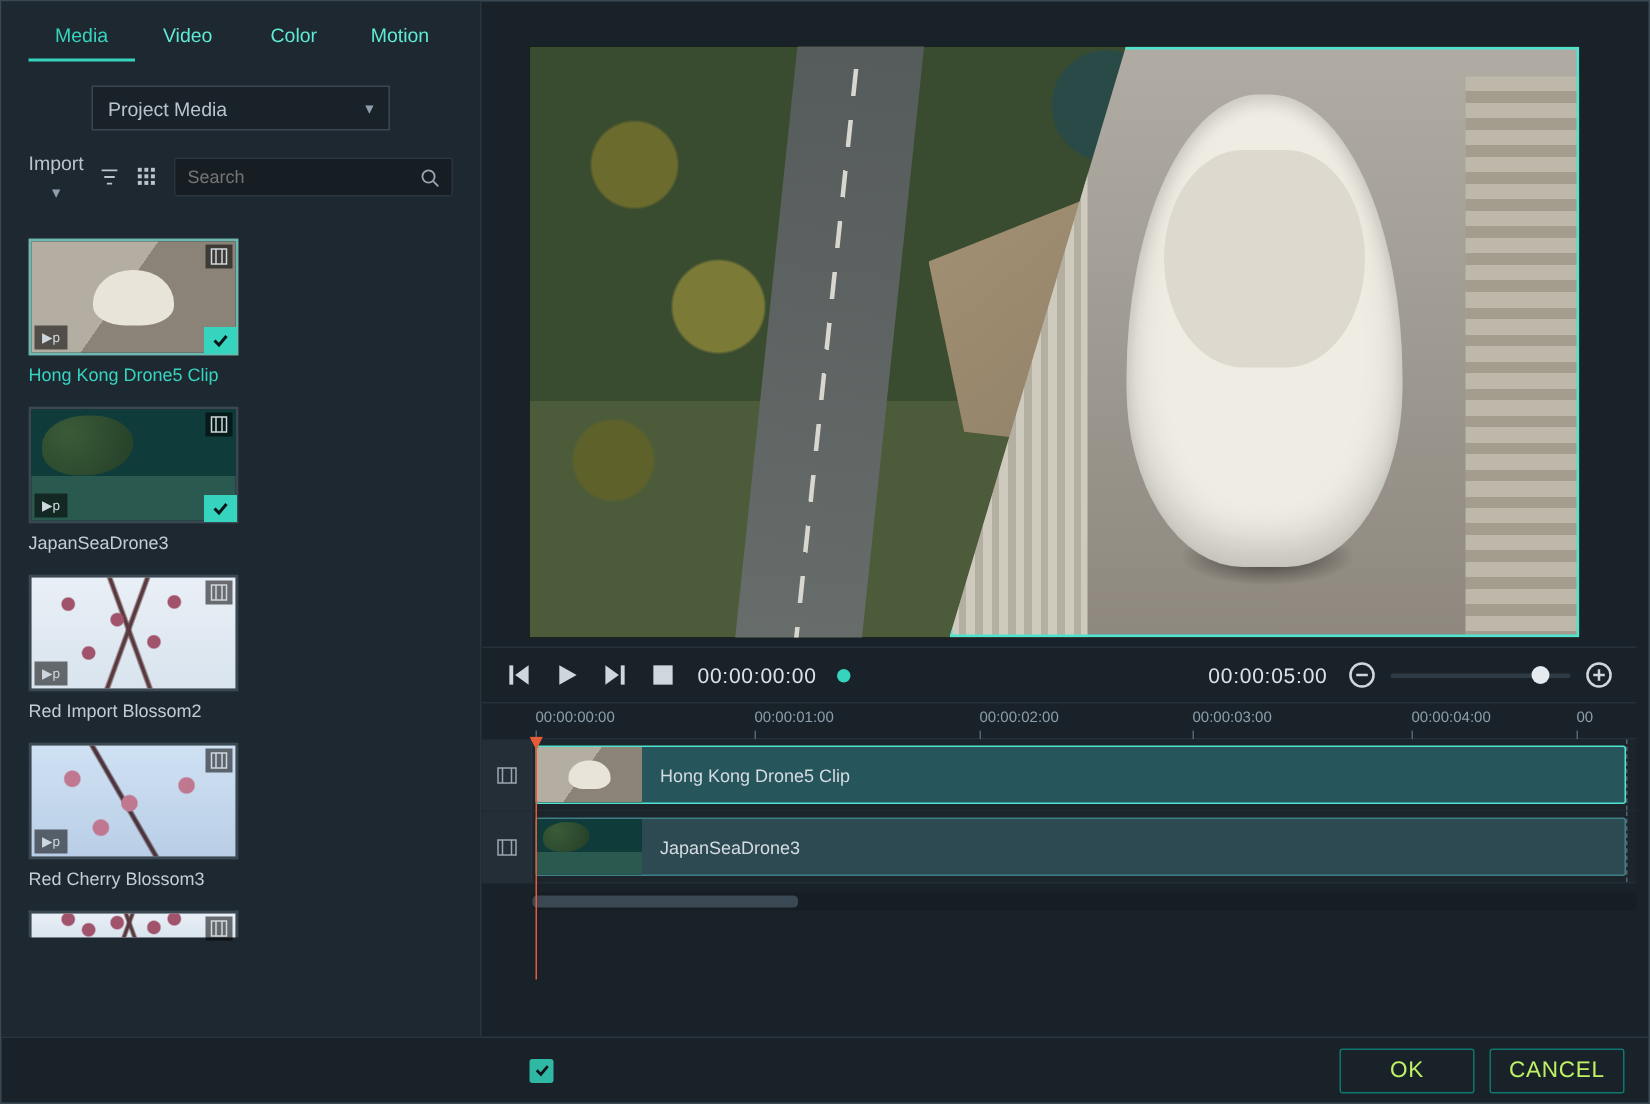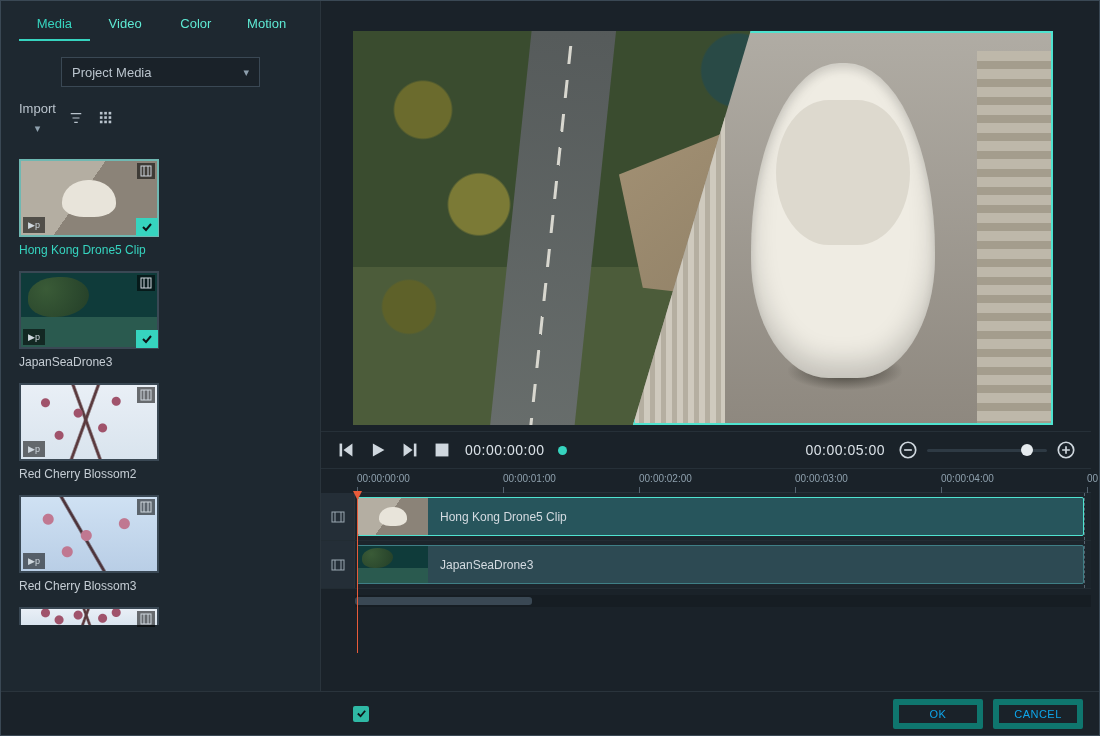--- a/index.html
+++ b/index.html
@@ -117,21 +117,21 @@
   .dashedend{position:absolute;top:0;width:0;height:100%;border-left:1px dashed #55636f;}
 
   .hscroll{height:12px;background:#161d23;margin:6px 0 0 34px;position:relative;}
   .hscroll .bar{position:absolute;left:0;top:2px;height:8px;width:24%;background:#3a4854;border-radius:3px;}
 
   
   .footer{height:44px;border-top:1px solid #2a343c;display:flex;align-items:center;padding:0 16px;gap:16px;}
   .chk{width:16px;height:16px;background:#2fb9a5;display:flex;align-items:center;justify-content:center;border-radius:2px;}
   .chk svg{width:11px;height:11px;stroke:#0e1417;}
   .fbtns{margin-left:auto;display:flex;gap:10px;}
-  .btn{min-width:90px;height:30px;border:6px solid #0f766e;background:transparent;color:#0ea5e9;display:flex;align-items:center;justify-content:center;font-size:11px;letter-spacing:.5px;cursor:pointer;border-radius:2px;}
+  .btn{min-width:90px;height:30px;border:1px solid #0f766e;background:transparent;color:#bef264;display:flex;align-items:center;justify-content:center;font-size:15px;letter-spacing:.5px;cursor:pointer;border-radius:2px;}
 
   svg{display:block;}
 </style>
 </head>
 <body>
 
 <div class="window">
 
 
   <div class="body">
@@ -167,20 +167,29 @@
               <rect x="6" y="1" width="3" height="3"></rect>
               <rect x="11" y="1" width="3" height="3"></rect>
               <rect x="1" y="6" width="3" height="3"></rect>
               <rect x="6" y="6" width="3" height="3"></rect>
               <rect x="11" y="6" width="3" height="3"></rect>
               <rect x="1" y="11" width="3" height="3"></rect>
               <rect x="6" y="11" width="3" height="3"></rect>
               <rect x="11" y="11" width="3" height="3"></rect>
             </svg>
         </div>
+        <div class="search">
+          <input placeholder="Search" style="">
+          <span class="mag">
+            <svg viewBox="0 0 16 16" width="13" height="13" fill="none" stroke="#9aa7b2" stroke-width="1.5">
+                <circle cx="7" cy="7" r="5"></circle>
+                <path d="M11 11l4 4"></path>
+              </svg>
+          </span>
+        </div>
       </div>
 
       <div class="media-list">
 
         <div class="mediaitem">
           <div class="thumb">
             <div class="sc sc-ship"></div>
             <div class="corn">
                 <svg viewBox="0 0 12 12" fill="none" stroke="#cfd7de" stroke-width="1">
                   <rect x="1" y="1" width="10" height="10"></rect>
@@ -220,21 +229,21 @@
           <div class="thumb inactive">
             <div class="sc sc-blossom2"></div>
             <div class="corn">
                 <svg viewBox="0 0 12 12" fill="none" stroke="#cfd7de" stroke-width="1">
                   <rect x="1" y="1" width="10" height="10"></rect>
                   <path d="M4 1v10M8 1v10"></path>
                 </svg>
               </div>
             <div class="pbadge">▶p</div>
           </div>
-          <div class="medlabel">Red Cherry Blossom2</div>
+          <div class="medlabel">Red Import Blossom2</div>
         </div>
 
         <div class="mediaitem">
           <div class="thumb inactive">
             <div class="sc sc-blossom3"></div>
             <div class="corn">
                 <svg viewBox="0 0 12 12" fill="none" stroke="#cfd7de" stroke-width="1">
                   <rect x="1" y="1" width="10" height="10"></rect>
                   <path d="M4 1v10M8 1v10"></path>
                 </svg>
@@ -323,24 +332,24 @@
                 <path d="M4 7h6M7 4v6"></path>
               </svg>
             </div>
         </div>
       </div>
 
       <div class="timeline">
         <div class="ruler">
           <span class="tick" style="left:2px">00:00:00:00</span>
           <span class="tick" style="left:148px">00:00:01:00</span>
-          <span class="tick" style="left:284px">00:00:02:00</span>
+          <span class="tick" style="left:298px">00:00:02:00</span>
           <span class="tick" style="left:440px">00:00:03:00</span>
           <span class="tick" style="left:586px">00:00:04:00</span>
-          <span class="tick" style="left:732px">00</span>
+          <span class="tick" style="left:696px">00</span>
         </div>
 
         <div class="tracks">
           <div class="playhead"></div>
 
           <div class="track">
             <div class="trhead">
               <svg viewBox="0 0 14 14" width="14" height="14" fill="none" stroke="#9aa7b2" stroke-width="1">
                   <rect x="1" y="2" width="12" height="10"></rect>
                   <path d="M4 2v10M10 2v10"></path>

